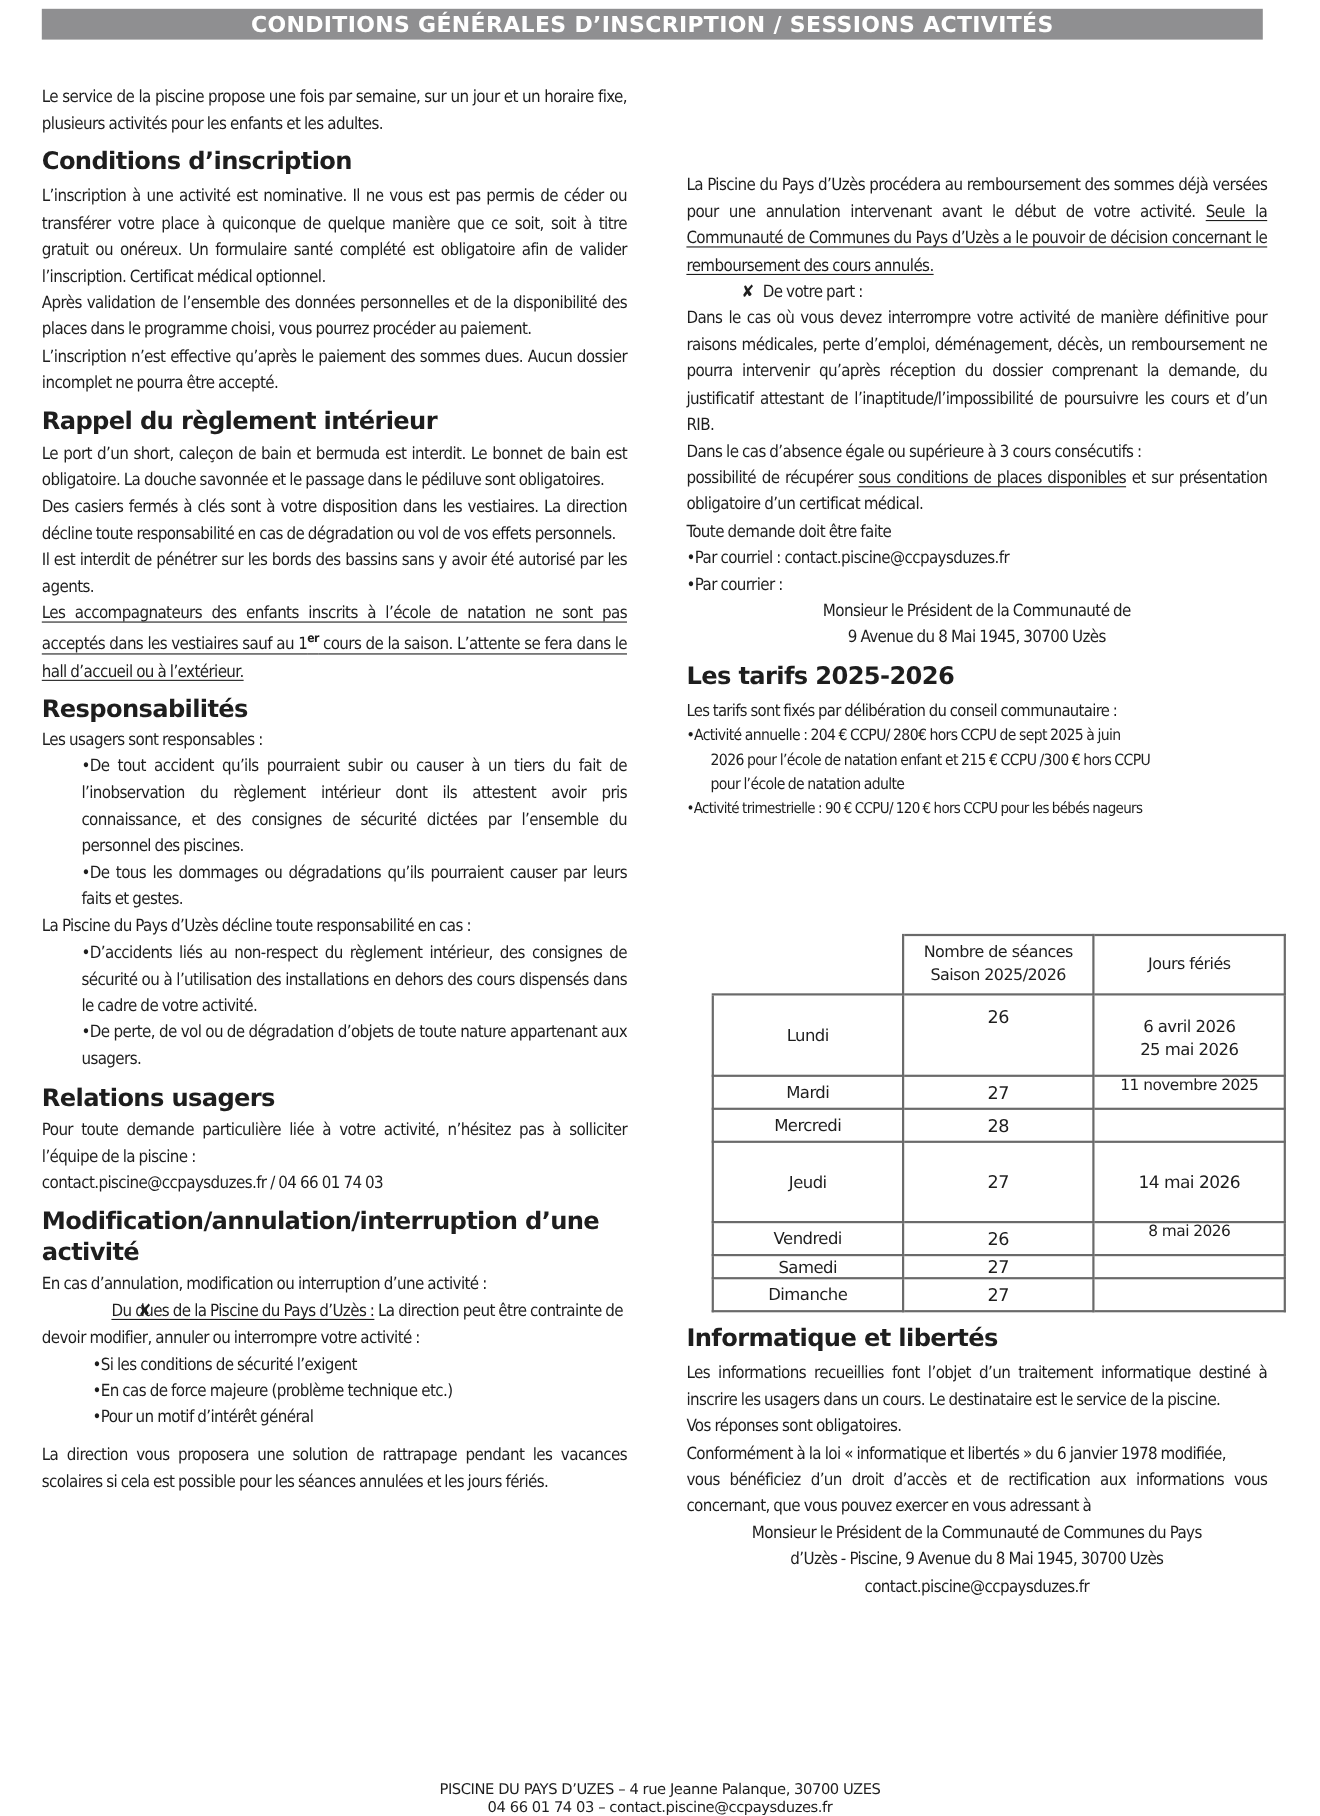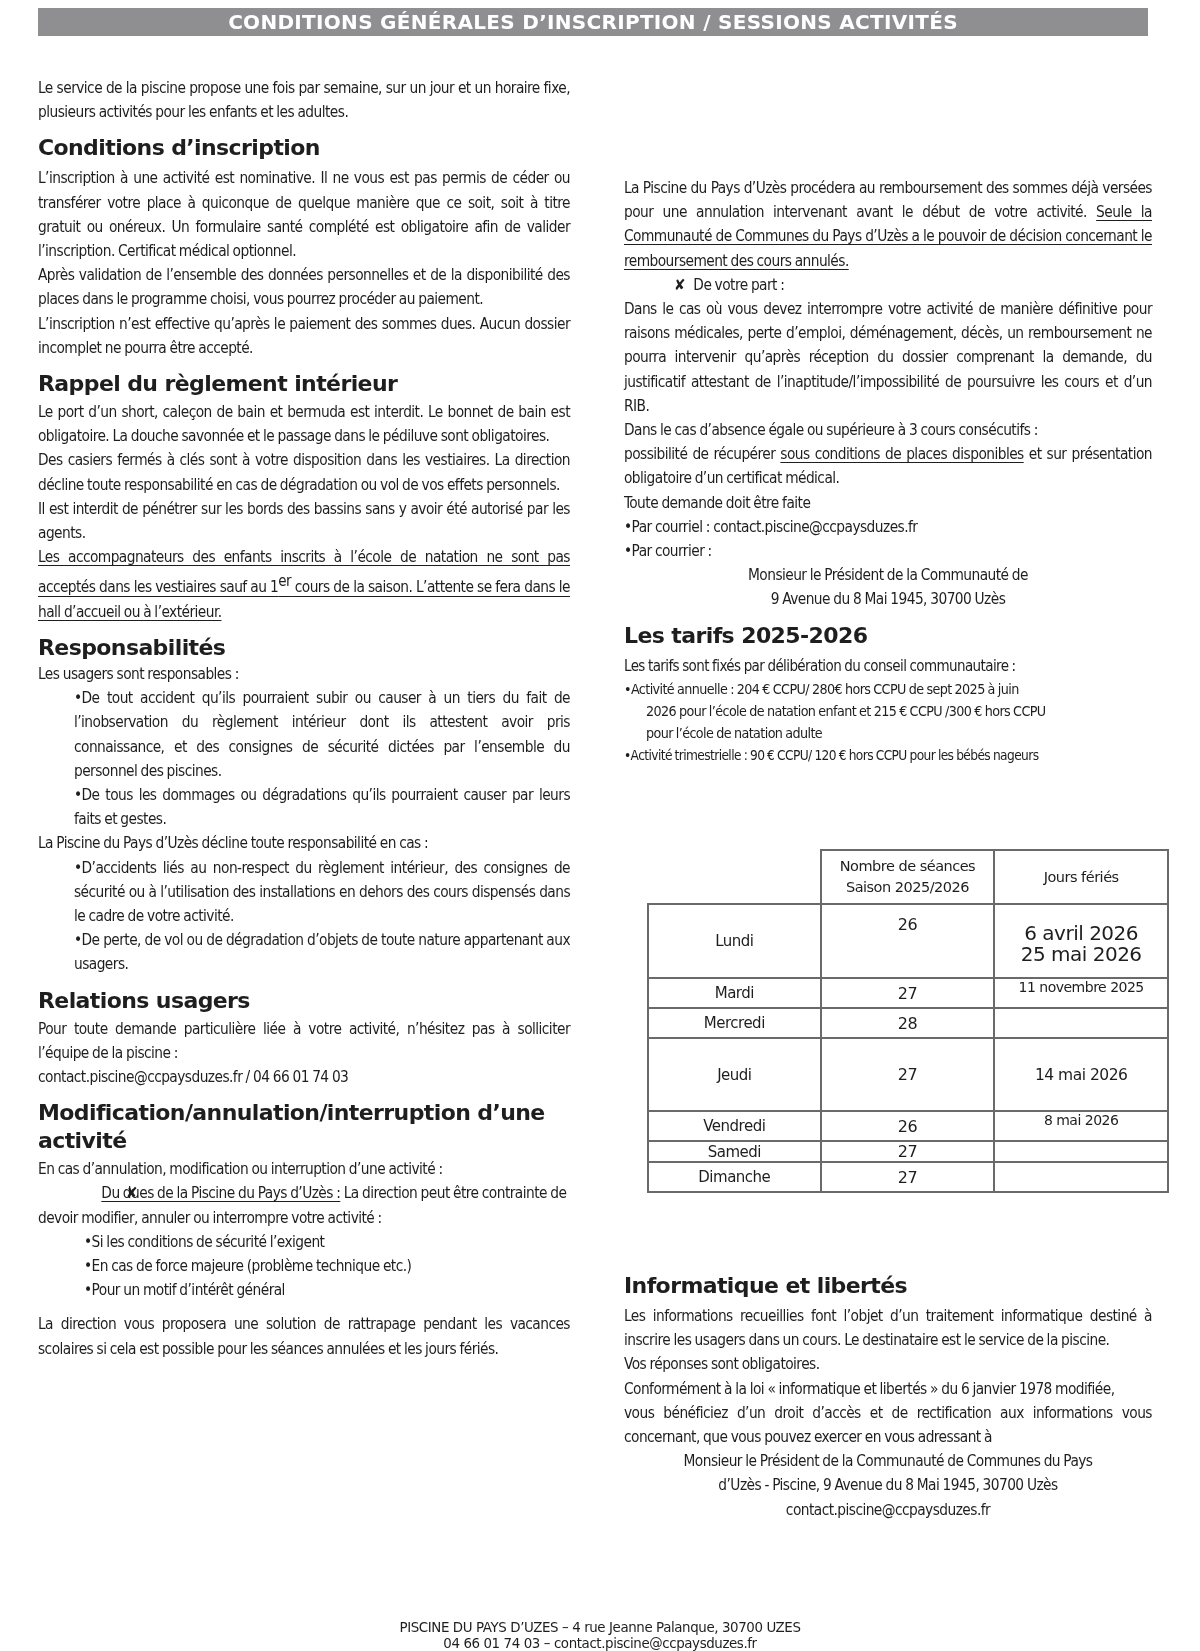--- a/index.html
+++ b/index.html
@@ -9,21 +9,21 @@
   }
   .banner {
     position: absolute; left: 38px; top: 8px; width: 1110px; height: 28px;
     background: #8f8f91; color: #ffffff; text-align: center;
     font-family: "DejaVu Sans", sans-serif; font-weight: bold;
     font-size: 20px; line-height: 28px; letter-spacing: 0.3px;
     transform-origin: center; 
   }
   .col { position: absolute; }
   .left { left: 38px; top: 76px; width: 532px; }
-  .right { left: 624px; top: 176px; width: 528px; }
+  .right { left: 624px; top: 156px; width: 528px; }
   .p {
     font-family: "DejaVu Sans", sans-serif; font-size: 15.3px; line-height: 24.2px;
     margin: 0; text-align: justify; letter-spacing: -0.55px; word-spacing: -0.5px;
     font-stretch: condensed;
   }
   h2 {
     font-family: "DejaVu Sans", sans-serif; font-weight: bold; font-size: 22px;
     margin: 0; letter-spacing: -0.6px; line-height: 28px; color: #1e1e1e;
   }
   .h-present { margin-top: 0px; margin-bottom: 6px; }
@@ -62,21 +62,21 @@
   <h2 style="margin-bottom:4px;">Conditions  d’inscription</h2>
   <p class="p">L’inscription à une activité est nominative. Il ne vous est pas permis de céder ou transférer votre place à quiconque de quelque manière que ce soit, soit à titre gratuit ou onéreux. Un formulaire santé complété est obligatoire afin de valider l’inscription. Certificat médical optionnel.</p>
   <p class="p">Après validation de l’ensemble des données personnelles et de la disponibilité des places dans le programme choisi, vous pourrez procéder au paiement.</p>
   <p class="p">L’inscription n’est effective qu’après le paiement des sommes dues. Aucun dossier incomplet ne pourra être accepté.</p>
   <div class="gap-s"></div>
 
   <h2 style="margin-bottom:2px;">Rappel du règlement intérieur</h2>
   <p class="p">Le port d’un short, caleçon de bain et bermuda est interdit. Le bonnet de bain est obligatoire. La douche savonnée et le passage dans le pédiluve sont obligatoires.</p>
   <p class="p">Des casiers fermés à clés sont à votre disposition dans les vestiaires. La direction décline toute responsabilité en cas de dégradation ou vol de vos effets personnels.</p>
   <p class="p">Il est interdit de pénétrer sur les bords des bassins sans y avoir été autorisé par les agents.</p>
-  <p class="p u"><span>Les accompagnateurs des enfants inscrits à l’école de natation ne sont pas acceptés dans les vestiaires sauf au 1</span><sup style="font-size:15px;">er</sup><span> cours de la saison. L’attente se fera dans le hall d’accueil ou à l’extérieur.</span></p>
+  <p class="p u"><span>Les accompagnateurs des enfants inscrits à l’école de natation ne sont pas acceptés dans les vestiaires sauf au 1</span><sup style="font-size:11px;font-weight:bold;">er</sup><span> cours de la saison. L’attente se fera dans le hall d’accueil ou à l’extérieur.</span></p>
   <div class="gap-s"></div>
 
   <h2>Responsabilités</h2>
   <p class="p">Les usagers sont responsables :</p>
   <p class="p indent">•De tout accident qu’ils pourraient subir ou causer à un tiers du fait de l’inobservation du règlement intérieur dont ils attestent avoir pris connaissance, et des consignes de sécurité dictées par l’ensemble du personnel des piscines.</p>
   <p class="p indent">•De tous les dommages ou dégradations qu’ils pourraient causer par leurs faits et gestes.</p>
   <p class="p">La Piscine du Pays d’Uzès décline toute responsabilité en cas :</p>
   <p class="p indent">•D’accidents liés au non-respect du règlement intérieur, des consignes de sécurité ou à l’utilisation des installations en dehors des cours dispensés dans le cadre de votre activité.</p>
   <p class="p indent">•De perte, de vol ou de dégradation d’objets de toute nature appartenant aux usagers.</p>
   <div class="gap-s"></div>
@@ -125,21 +125,21 @@
     </colgroup>
   <tbody>
       <tr class="r-head">
     <th class="blank"></th>
     <th><span>Nombre de séances</span><br><span>Saison 2025/2026</span></th>
     <th>Jours fériés</th>
   </tr>
   <tr style="height:74px;">
     <td>Lundi</td>
     <td style="font-size:16px; vertical-align:top; padding-top:10px;">26</td>
-    <td style="font-size:20px; line-height:21px; padding-top:6px;"><span>6 avril 2026</span><br><span>25 mai 2026</span></td>
+    <td style="font-size:15px; line-height:21px; padding-top:6px;"><span>6 avril 2026</span><br><span>25 mai 2026</span></td>
   </tr>
   <tr style="height:30px;">
     <td>Mardi</td>
     <td style="font-size:16px;">27</td>
     <td style="font-size:14px; vertical-align:top;">11 novembre 2025</td>
   </tr>
   <tr style="height:30px;">
     <td>Mercredi</td>
     <td style="font-size:16px;">28</td>
     <td></td>
@@ -160,21 +160,21 @@
     <td></td>
   </tr>
   <tr style="height:30px;">
     <td>Dimanche</td>
     <td style="font-size:16px;">27</td>
     <td></td>
   </tr>
 </tbody>
   </table>
 
-<div class="col" style="left:624px; top:1272px; width:528px;">
+<div class="col" style="left:624px; top:1204px; width:528px;">
   <h2 style="margin-bottom:4px;">Informatique et libertés</h2>
   <p class="p">Les informations recueillies font l’objet d’un traitement informatique destiné à inscrire les usagers dans un cours. Le destinataire est le service de la piscine.</p>
   <p class="p">Vos réponses sont obligatoires.</p>
   <p class="p" style="text-align:left;">Conformément à la loi « informatique et libertés » du 6 janvier 1978 modifiée,</p>
   <p class="p">vous bénéficiez d’un droit d’accès et de rectification aux informations vous concernant, que vous pouvez exercer en vous adressant à</p>
   <p class="p center">Monsieur le Président de la Communauté de Communes du Pays</p>
   <p class="p center">d’Uzès - Piscine, 9 Avenue du 8 Mai 1945, 30700 Uzès</p>
   <p class="p center">contact.piscine@ccpaysduzes.fr</p>
 </div>
 

